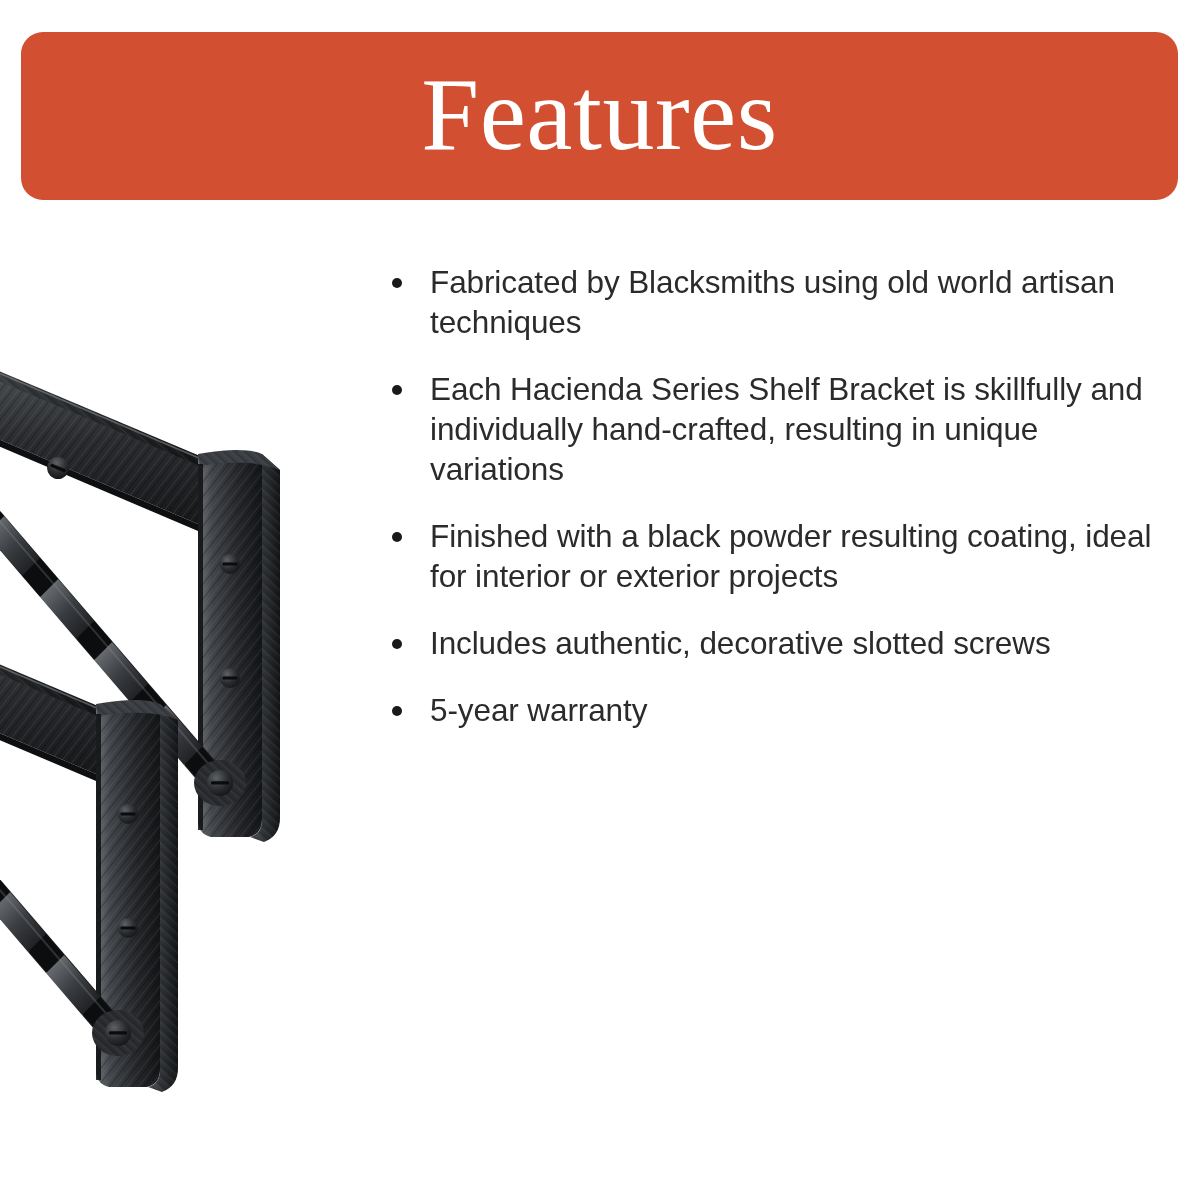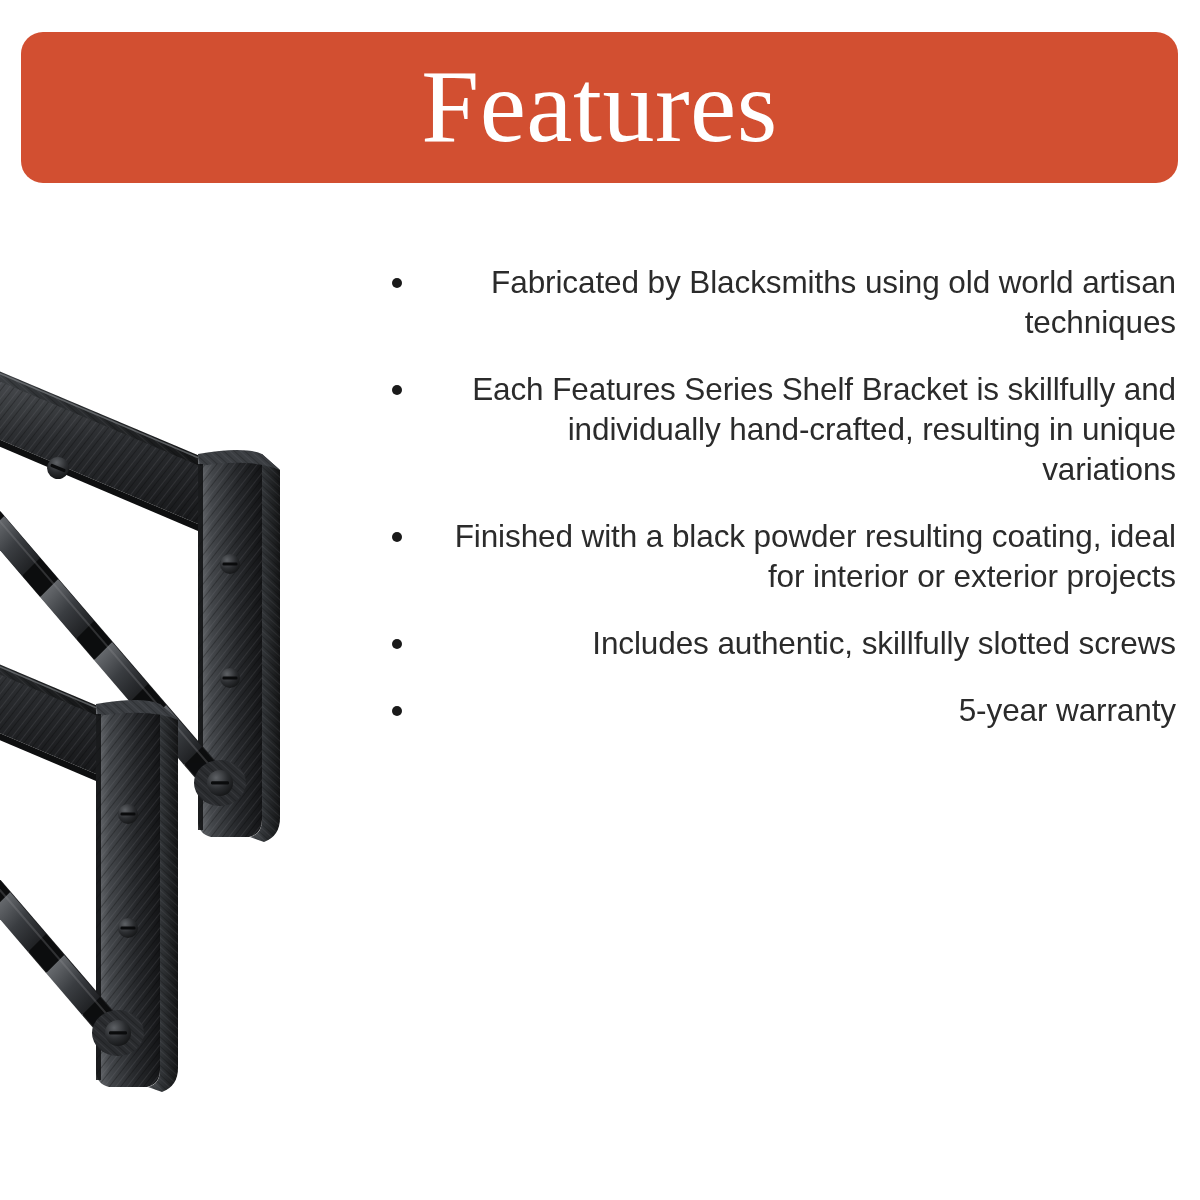--- a/index.html
+++ b/index.html
@@ -16,21 +16,21 @@
     font-family: "Liberation Sans", sans-serif;
     -webkit-font-smoothing: antialiased;
   }
 
   
   #header-banner {
     position: absolute;
     left: 21px;
     top: 32px;
     width: 1157px;
-    height: 151px;
+    height: 168px;
     background: #d24f31;
     border-radius: 22px;
     display: flex;
     align-items: center;
     justify-content: center;
   }
   #page-title {
     color: #ffffff;
     font-family: "Liberation Serif", "DejaVu Serif", serif;
     font-size: 104px;
@@ -56,21 +56,20 @@
 
   
   #features-list {
     position: absolute;
     left: 386px;
     top: 262px;
     width: 790px;
     list-style: none;
     margin: 0;
     padding: 0;
-    text-align: right;
   }
   .feature-item {
     position: relative;
     padding-left: 44px;
     margin-bottom: 27px;
     color: #2b2b2b;
     font-size: 31.5px;
     line-height: 40px;
     font-weight: 300;
     letter-spacing: -0.1px;
@@ -238,27 +237,27 @@
   </svg>
 </div>
 
 <ul id="features-list">
   <li class="feature-item">
     <span class="feature-bullet"></span>
     <span class="feature-text">Fabricated by Blacksmiths using old world artisan techniques</span>
   </li>
   <li class="feature-item">
     <span class="feature-bullet"></span>
-    <span class="feature-text">Each Features Series Shelf Bracket is skillfully and individually hand-crafted, resulting in unique variations</span>
+    <span class="feature-text">Each Hacienda Series Shelf Bracket is skillfully and individually hand-crafted, resulting in unique variations</span>
   </li>
   <li class="feature-item">
     <span class="feature-bullet"></span>
     <span class="feature-text">Finished with a black powder resulting coating, ideal for interior or exterior projects</span>
   </li>
   <li class="feature-item">
     <span class="feature-bullet"></span>
-    <span class="feature-text">Includes authentic, skillfully slotted screws</span>
+    <span class="feature-text">Includes authentic, decorative slotted screws</span>
   </li>
   <li class="feature-item">
     <span class="feature-bullet"></span>
     <span class="feature-text">5-year warranty</span>
   </li>
 </ul>
 
 </body></html>

